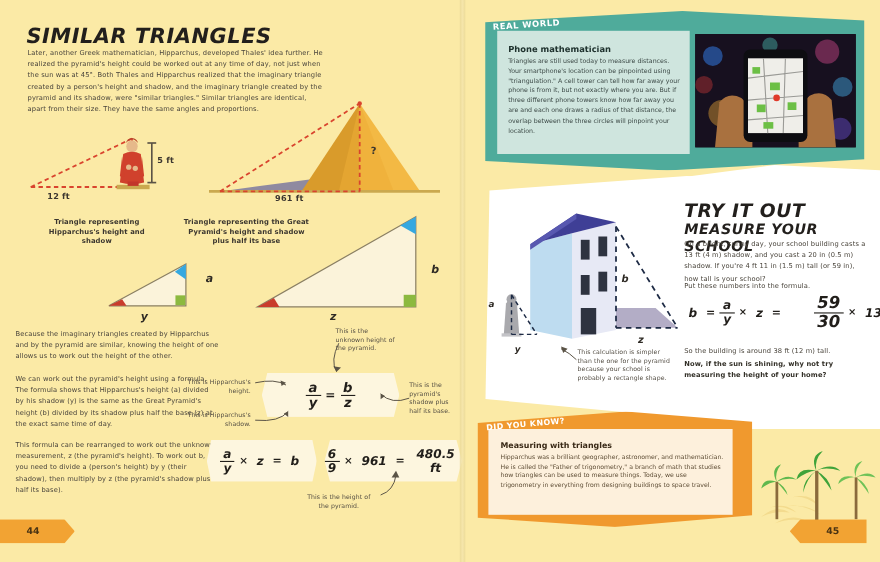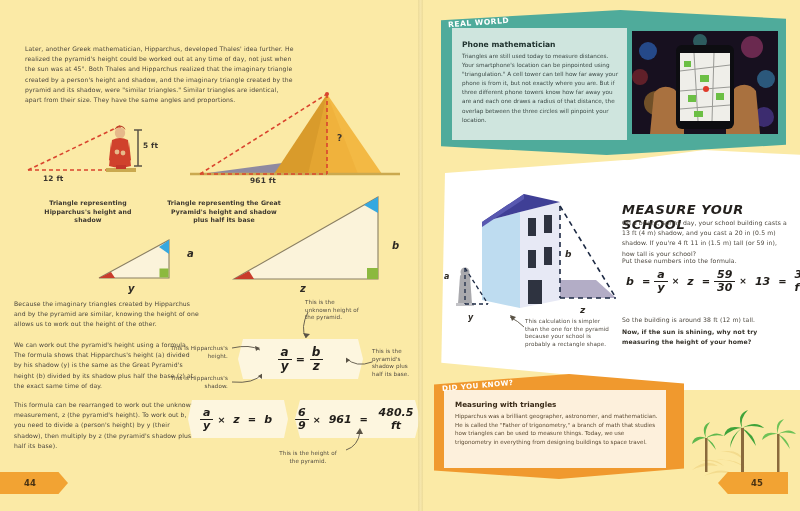--- a/index.html
+++ b/index.html
@@ -99,20 +99,21 @@
   svg{display:block;overflow:visible;}
 </style>
 </head>
 <body>
 
 <div id="page">
 
   <div class="page-left"></div>
   <div class="page-right"></div>
 
+  <div class="h1" id="title">SIMILAR TRIANGLES</div>
   <div class="body-txt" id="intro">Later, another Greek mathematician, Hipparchus, developed Thales' idea further. He realized the pyramid's height could be worked out at any time of day, not just when the sun was at 45°. Both Thales and Hipparchus realized that the imaginary triangle created by a person's height and shadow, and the imaginary triangle created by the pyramid and its shadow, were "similar triangles." Similar triangles are identical, apart from their size. They have the same angles and proportions.</div>
 
   <div class="scene1">
     <svg width="165" height="80" viewBox="0 0 165 80">
       <line x1="8" y1="62" x2="100" y2="62" stroke="#d9442e" stroke-width="1.6" stroke-dasharray="4 3"></line>
       <line x1="8" y1="62" x2="100" y2="18" stroke="#d9442e" stroke-width="1.6" stroke-dasharray="4 3"></line>
       <line x1="100" y1="18" x2="100" y2="62" stroke="#d9442e" stroke-width="1.6" stroke-dasharray="4 3"></line>
 
       <rect x="86" y="60" width="30" height="4" fill="#caa94f"></rect>
 
@@ -308,35 +309,36 @@
   <div class="tri-lbl" style="left:444px;top:272px;font-size:8px;">a</div>
   <div class="tri-lbl" style="left:468px;top:313px;font-size:8px;">y</div>
   <div class="tri-lbl" style="left:565px;top:249px;font-size:9px;">b</div>
   <div class="tri-lbl" style="left:580px;top:305px;font-size:9px;">z</div>
   <div class="anno" style="left:525px;top:318px;width:84px;">This calculation is simpler than the one for the pyramid because your school is probably a rectangle shape.</div>
   <svg style="position:absolute;left:500px;top:305px;width:40px;height:26px;">
     <path d="M24 22 q-6 -6 -14 -10" stroke="#5a5346" stroke-width=".9" fill="none"></path>
     <polygon points="10,10 12,16 16,12" fill="#5a5346"></polygon>
   </svg>
 
+  <div class="h1" id="tio-h">TRY IT OUT</div>
   <div class="h1" id="tio-sub">MEASURE YOUR SCHOOL</div>
   <div class="body-txt" id="tio-p1">On a bright, sunny day, your school building casts a 13 ft (4 m) shadow, and you cast a 20 in (0.5 m) shadow. If you're 4 ft 11 in (1.5 m) tall (or 59 in), how tall is your school?</div>
   <div class="body-txt" id="tio-p2">Put these numbers into the formula.</div>
 
   <div style="position:absolute;left:622px;top:268px;display:flex;align-items:center;">
     <span class="fop" style="font-size:11px;">b</span>
     <span class="fop" style="font-size:10px;">=</span>
     <span class="frac" style="font-size:11px;">
       <span class="num">a</span>
       <span class="den">y</span>
     </span>
     <span class="fop" style="font-size:9px;">×</span>
     <span class="fop" style="font-size:11px;">z</span>
     <span class="fop" style="font-size:10px;">=</span>
-    <span class="frac" style="font-size:11px;">
+    <span class="frac" style="font-size:15px;margin-left:26px;">
       <span class="num">59</span>
       <span class="den">30</span>
     </span>
     <span class="fop" style="font-size:9px;">×</span>
     <span class="fop" style="font-size:11px;">13</span>
     <span class="fop" style="font-size:10px;">=</span>
     <span class="fop" style="font-size:11px;">38 ft</span>
   </div>
 
   <div class="body-txt" id="tio-p3">So the building is around 38 ft (12 m) tall.</div>

